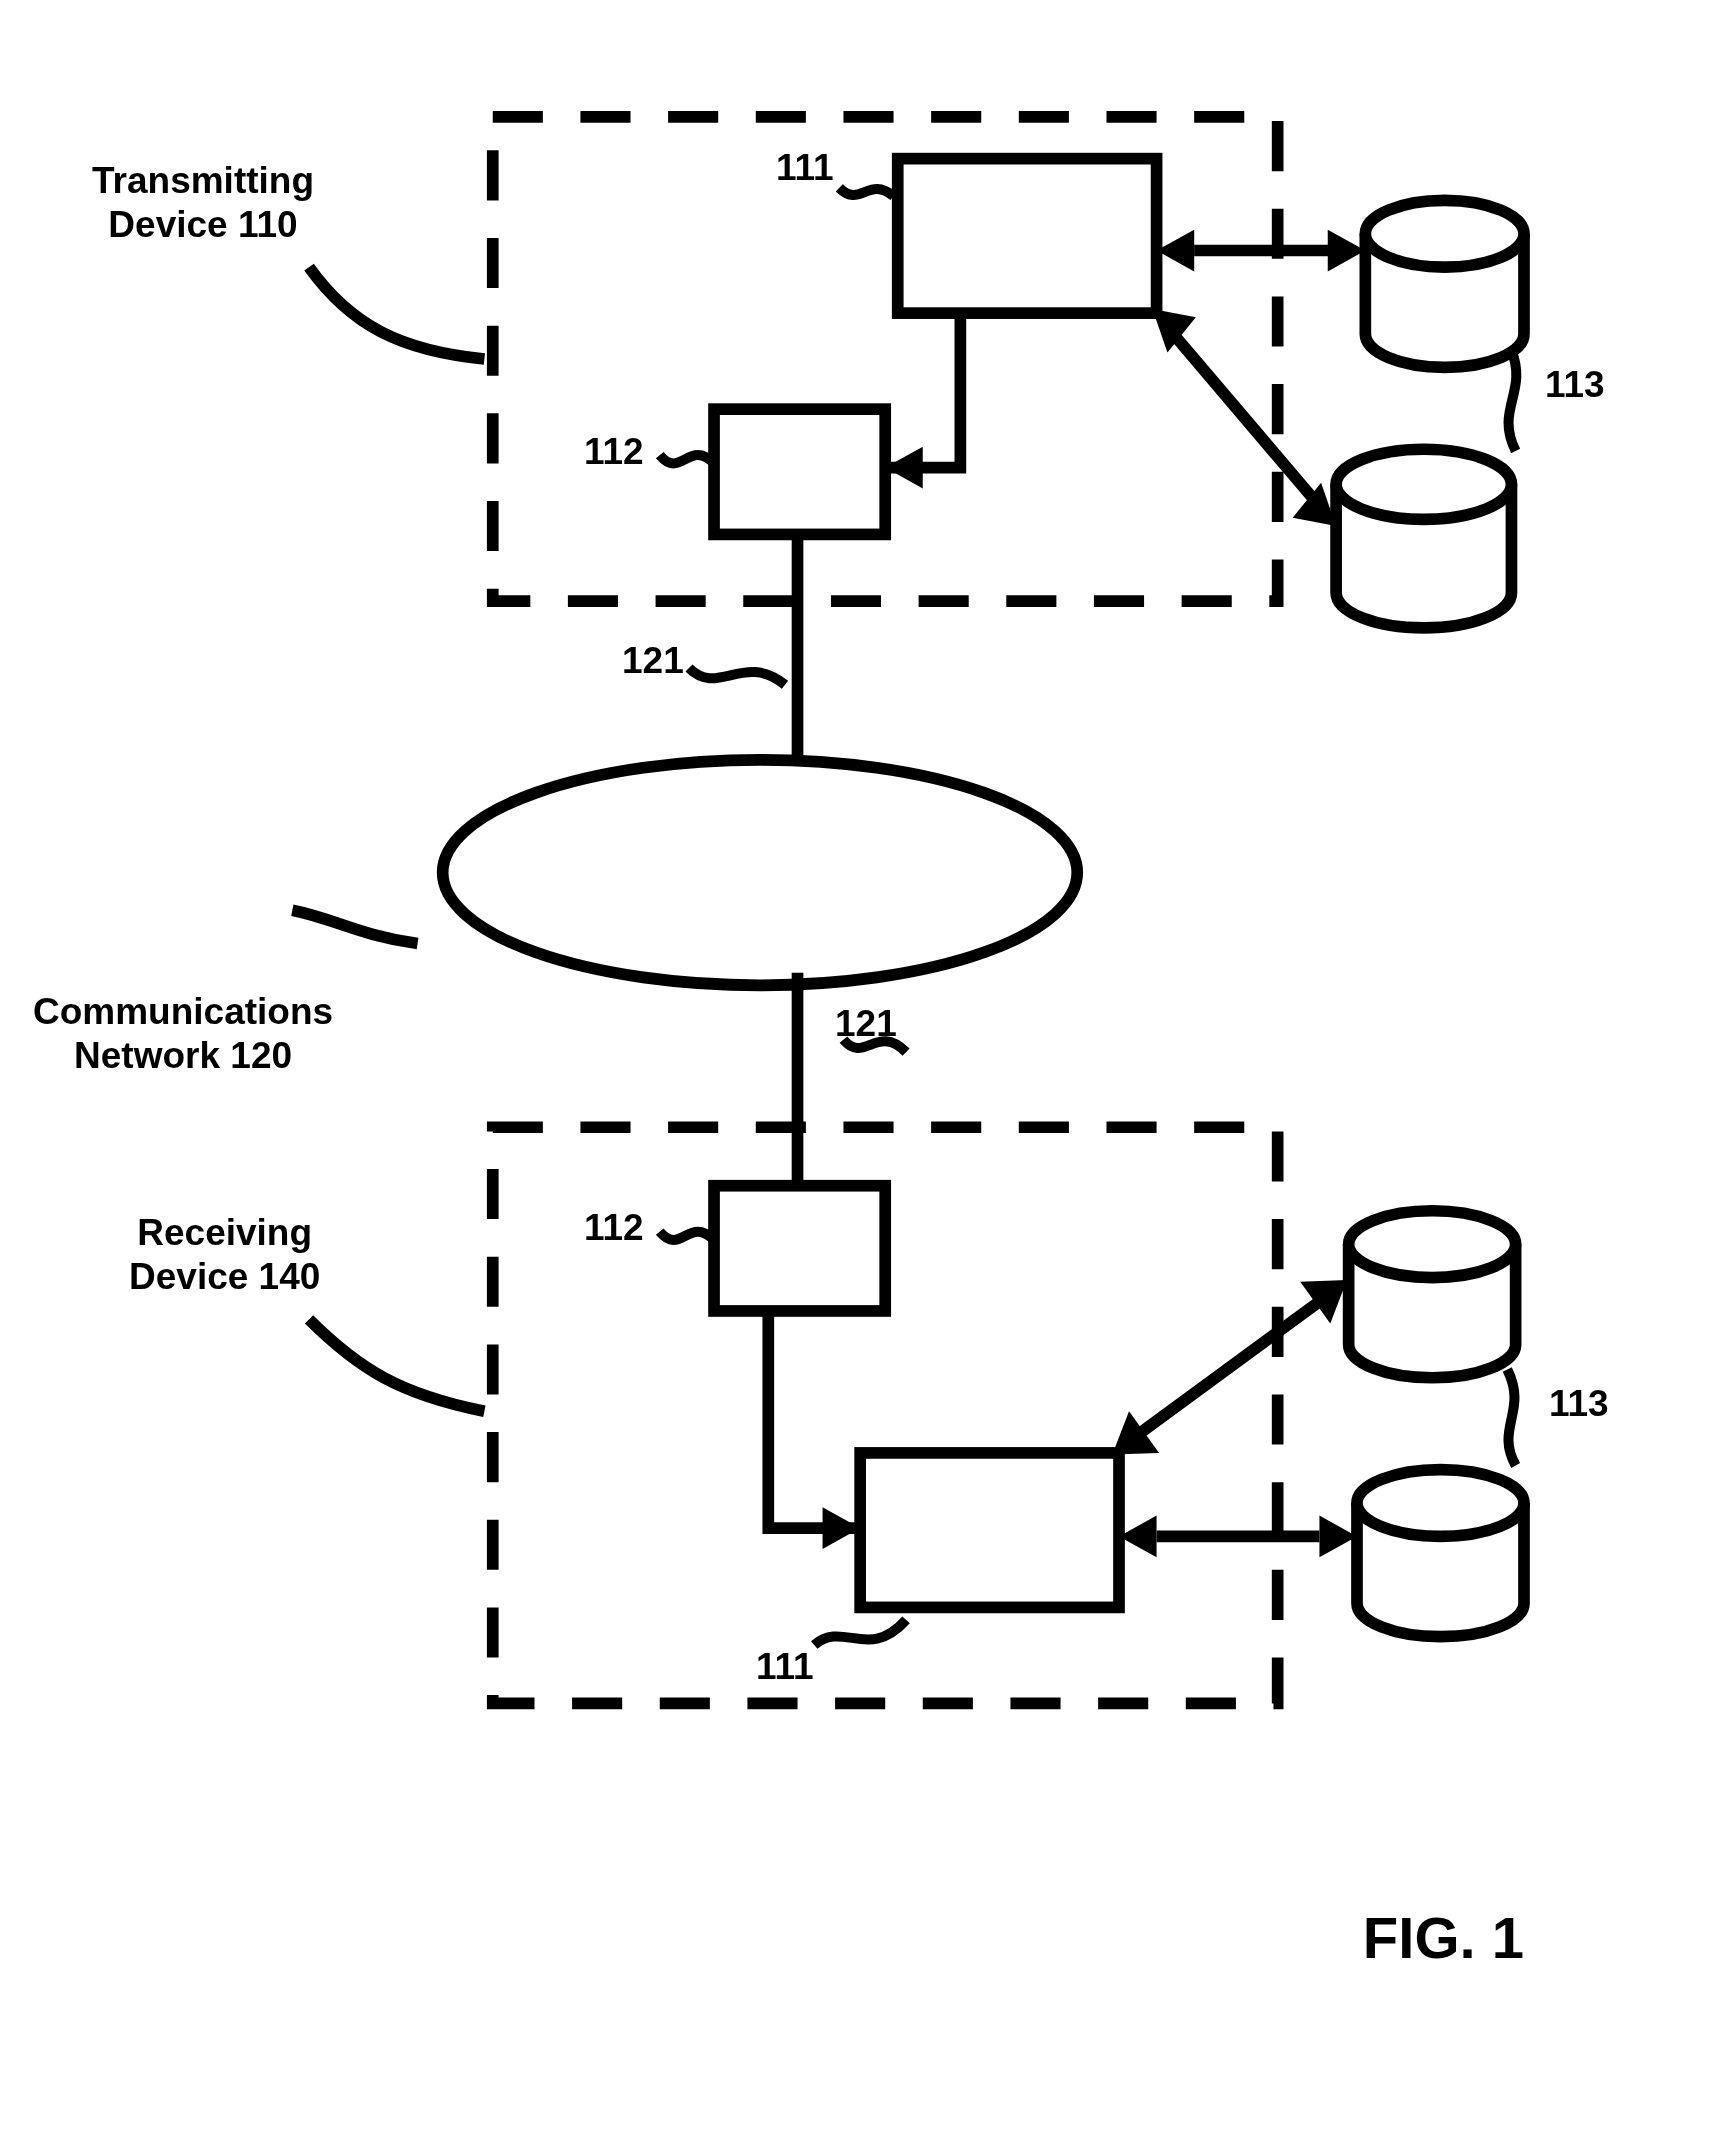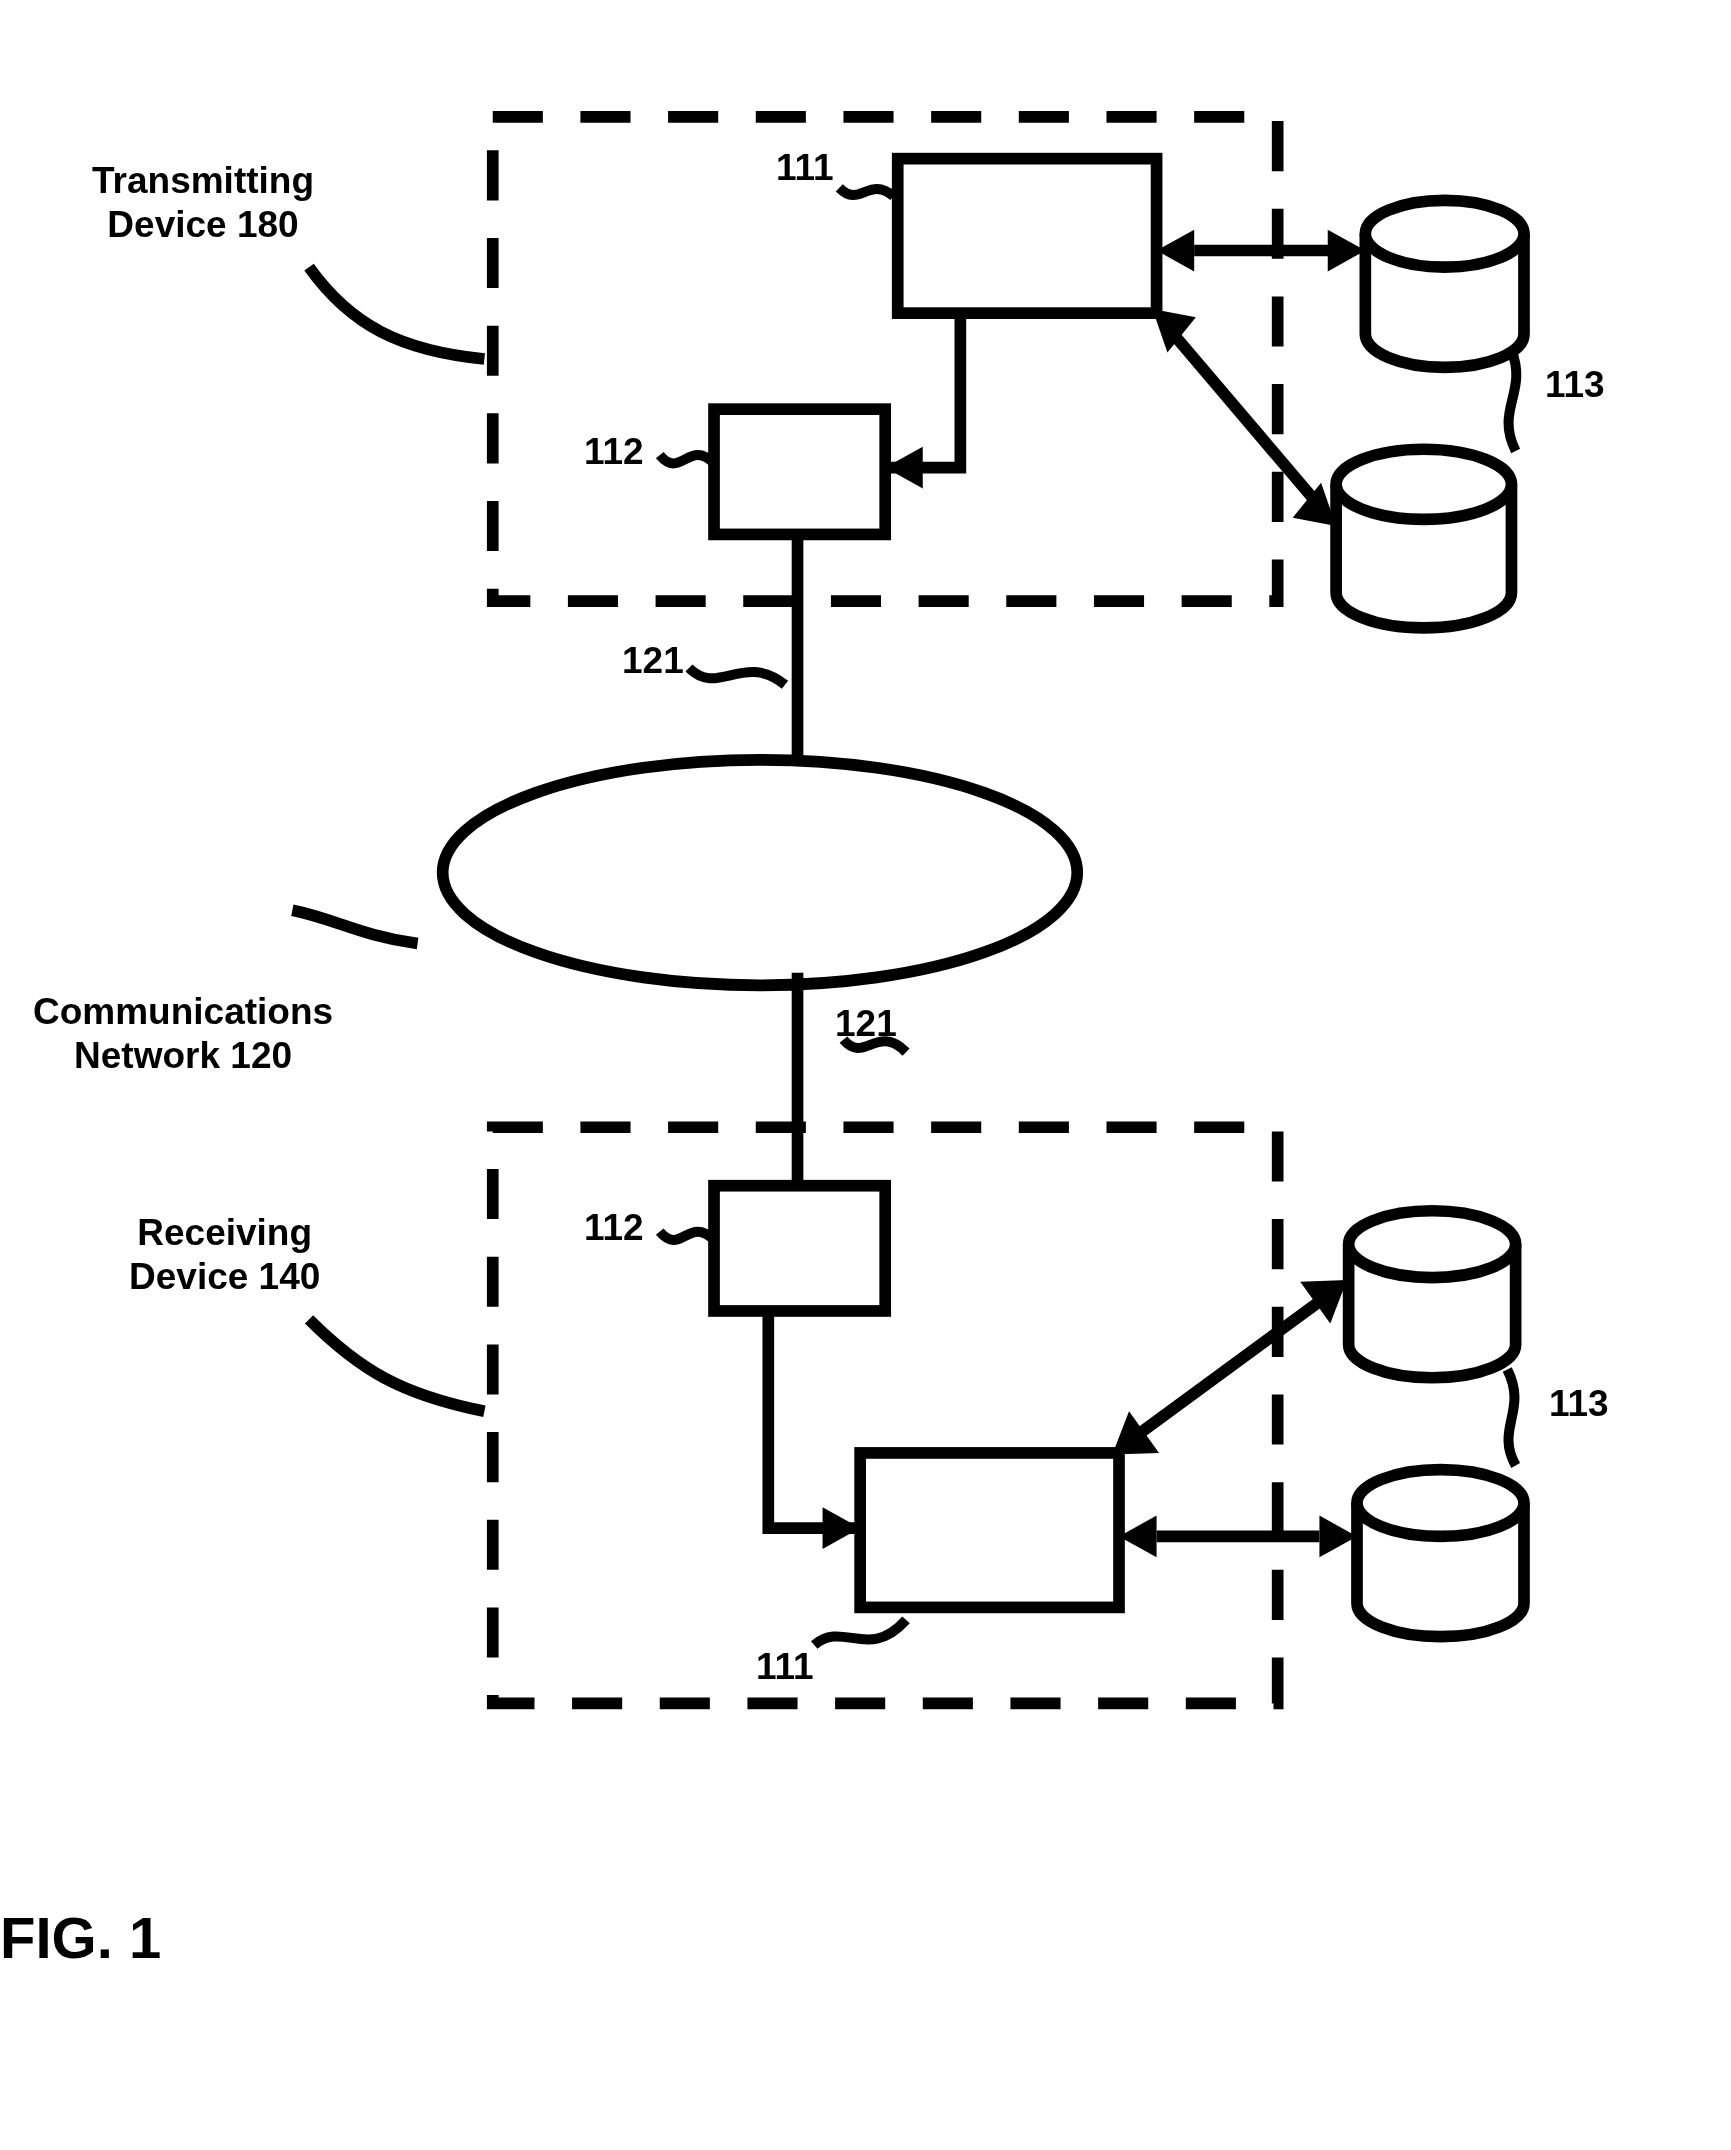--- a/index.html
+++ b/index.html
@@ -27,21 +27,21 @@
   .label.center {
     text-align: center;
   }
   .fig-title {
     position: absolute;
     font-weight: 800;
     font-size: 58px;
     color: #000;
     left: 0;
     width: 1524px;
-    text-align: left;
+    text-align: right;
   }
 </style>
 </head>
 <body>
 
 <div class="page">
 
 <svg width="1732" height="2151" viewBox="0 0 2074 2576">
   <defs></defs>
 
@@ -130,21 +130,21 @@
   <path d="M 370 1580 C 430 1640, 480 1670, 580 1690" fill="none" stroke="#000" stroke-width="14"></path>
 
   <path d="M 790 1475 C 815 1505, 825 1455, 855 1485" fill="none" stroke="#000" stroke-width="12"></path>
 
   <path d="M 1805 1640 C 1830 1690, 1790 1710, 1815 1755" fill="none" stroke="#000" stroke-width="12"></path>
 
   <path d="M 975 1970 C 1010 1940, 1040 1990, 1085 1940" fill="none" stroke="#000" stroke-width="12"></path>
 </svg>
 
 <div class="label center" style="left:92px; top:159px;">Transmitting
-Device 180</div>
+Device 110</div>
 <div class="label" style="left:776px; top:146px;">111</div>
 <div class="label" style="left:584px; top:430px;">112</div>
 <div class="label" style="left:1545px; top:363px;">113</div>
 <div class="label" style="left:622px; top:639px;">121</div>
 
 <div class="label center" style="left:33px; top:960px;margin-top:30px;">Communications
 Network 120</div>
 
 <div class="label" style="left:835px; top:1002px;">121</div>
 

